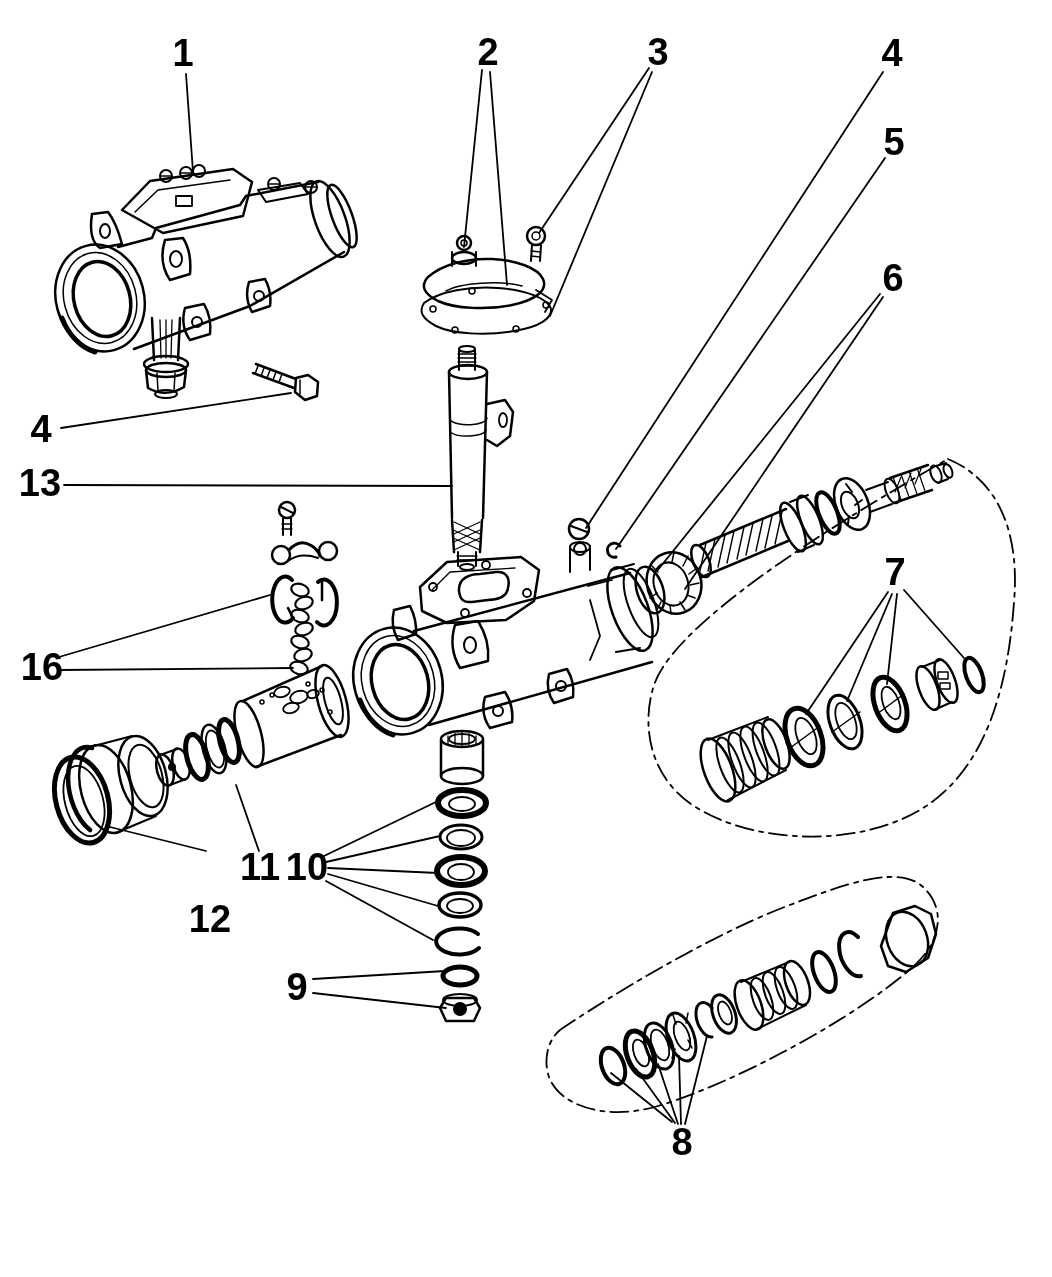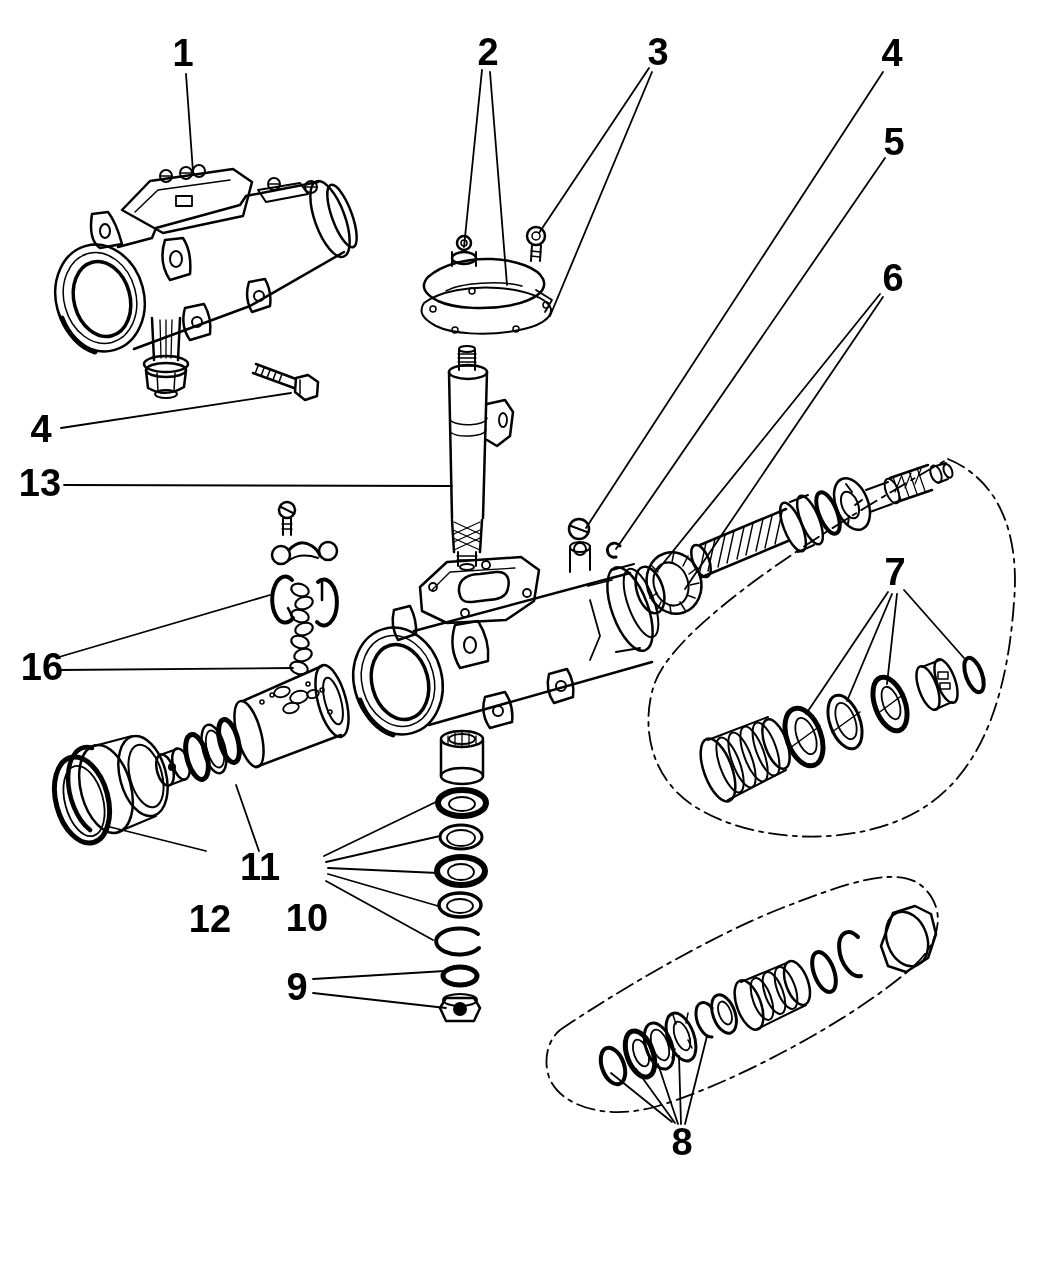--- a/index.html
+++ b/index.html
@@ -407,19 +407,19 @@
 
   <div class="callout" style="left:183px;top:53px">1</div>
   <div class="callout" style="left:488px;top:52px">2</div>
   <div class="callout" style="left:658px;top:52px">3</div>
   <div class="callout" style="left:892px;top:53px">4</div>
   <div class="callout" style="left:894px;top:142px">5</div>
   <div class="callout" style="left:893px;top:278px">6</div>
   <div class="callout" style="left:895px;top:572px">7</div>
   <div class="callout" style="left:682px;top:1142px">8</div>
   <div class="callout" style="left:297px;top:987px">9</div>
-  <div class="callout" style="left:307px;top:918px">10</div>
+  <div class="callout" style="left:307px;top:867px">10</div>
   <div class="callout" style="left:260px;top:867px">11</div>
   <div class="callout" style="left:210px;top:919px">12</div>
   <div class="callout" style="left:42px;top:667px">16</div>
   <div class="callout" style="left:40px;top:483px">13</div>
   <div class="callout" style="left:41px;top:429px">4</div>
 </div>
 
 </body></html>

